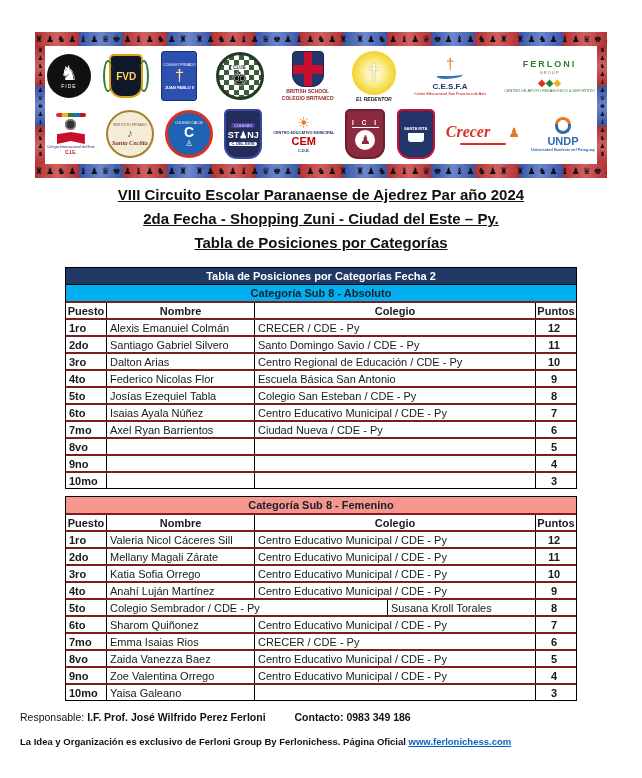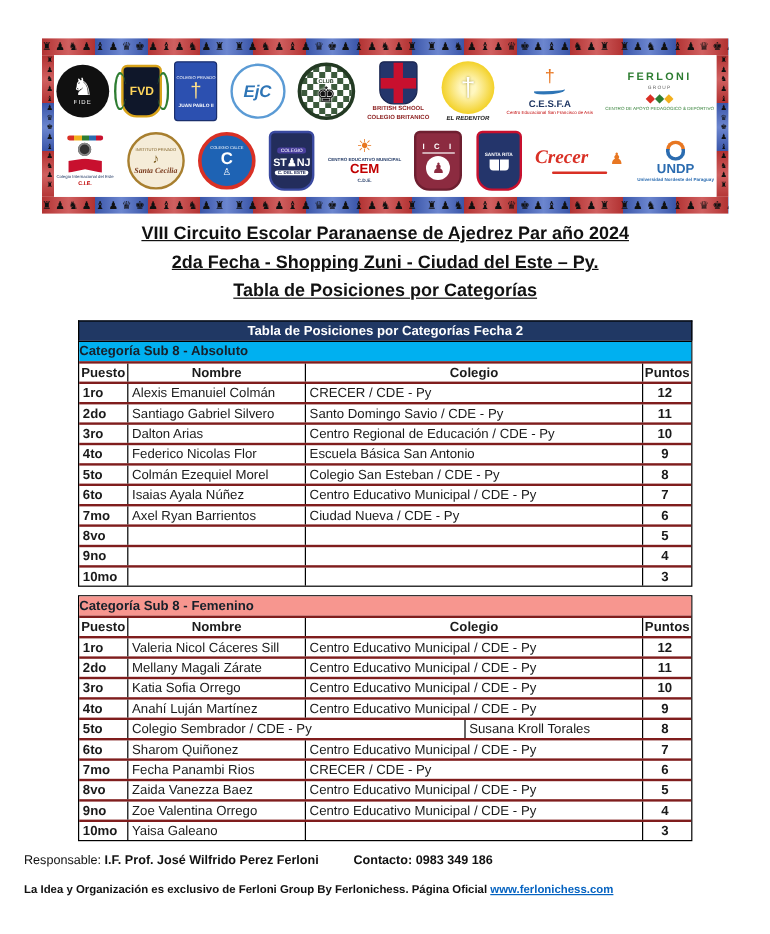--- a/index.html
+++ b/index.html
@@ -124,21 +124,21 @@
 
   
   .titles { position:absolute; top:183px; left:0; width:642px; text-align:center; }
   .title-line { font-size:15px; font-weight:bold; line-height:24px; text-decoration:underline; color:#111; }
 
   
   .standings { position:absolute; left:65px; top:267px; width:512px; font-size:11px; }
   .main-hdr { height:17px; line-height:16px; text-align:center; font-weight:bold; color:#fff;
               background:var(--navy,#203864); border:1px solid #000; border-bottom:none; }
   .sec-block { border:1px solid #000; margin-bottom:7px; }
-  .sec-hdr { height:16px; line-height:16px; text-align:left; font-weight:bold; color:#17202a; }
+  .sec-hdr { height:16px; line-height:16px; text-align:center; font-weight:bold; color:#17202a; }
   .trow { display:flex; height:17px; border-top:2px solid #7f1d1d; }
   .cell { line-height:16px; overflow:hidden; white-space:nowrap; padding-left:3px; }
   .cell + .cell { border-left:1px solid #000; }
   .c0 { width:40px; font-weight:bold; }
   .c1 { width:148px; }
   .c2 { width:281px; }
   .c3 { flex:1; font-weight:bold; text-align:center; padding-left:0; padding-right:4px; }
   .thead .cell { font-weight:bold; text-align:center; padding:0; }
 
   
@@ -174,25 +174,20 @@
           </div>
         </div>
         <div class="logo">
           <div class="badge jp2-badge">
             <span class="jp2-top">COLEGIO PRIVADO</span>
             <span class="jp2-cross">†</span>
             <span class="jp2-bottom">JUAN PABLO II</span>
           </div>
         </div>
         <div class="logo">
-          <div class="badge circle eic-badge">
-            <span class="eic-word">EjC</span>
-          </div>
-        </div>
-        <div class="logo">
           <div class="badge circle club-badge">
             <span class="club-word">CLUB</span>
             <span class="club-king">♚</span>
           </div>
         </div>
         <div class="logo">
           <div class="badge brit-badge"></div>
           <span class="brit-cap">BRITISH SCHOOL</span>
           <span class="brit-cap">COLEGIO BRITANICO</span>
         </div>
@@ -318,21 +313,21 @@
             <div class="cell c3">10</div>
           </div>
           <div class="trow">
             <div class="cell c0">4to</div>
             <div class="cell c1">Federico Nicolas Flor</div>
             <div class="cell c2">Escuela Básica San Antonio</div>
             <div class="cell c3">9</div>
           </div>
           <div class="trow">
             <div class="cell c0">5to</div>
-            <div class="cell c1">Colmán Ezequiel Morel</div>
+            <div class="cell c1">Josías Ezequiel Tabla</div>
             <div class="cell c2">Colegio San Esteban / CDE - Py</div>
             <div class="cell c3">8</div>
           </div>
           <div class="trow">
             <div class="cell c0">6to</div>
             <div class="cell c1">Isaias Ayala Núñez</div>
             <div class="cell c2">Centro Educativo Municipal / CDE - Py</div>
             <div class="cell c3">7</div>
           </div>
           <div class="trow">
@@ -399,21 +394,21 @@
             <div class="cell c3">8</div>
           </div>
           <div class="trow">
             <div class="cell c0">6to</div>
             <div class="cell c1">Sharom Quiñonez</div>
             <div class="cell c2">Centro Educativo Municipal / CDE - Py</div>
             <div class="cell c3">7</div>
           </div>
           <div class="trow">
             <div class="cell c0">7mo</div>
-            <div class="cell c1">Fecha Panambi Rios</div>
+            <div class="cell c1">Emma Isaias Rios</div>
             <div class="cell c2">CRECER / CDE - Py</div>
             <div class="cell c3">6</div>
           </div>
           <div class="trow">
             <div class="cell c0">8vo</div>
             <div class="cell c1">Zaida Vanezza Baez</div>
             <div class="cell c2">Centro Educativo Municipal / CDE - Py</div>
             <div class="cell c3">5</div>
           </div>
           <div class="trow">

